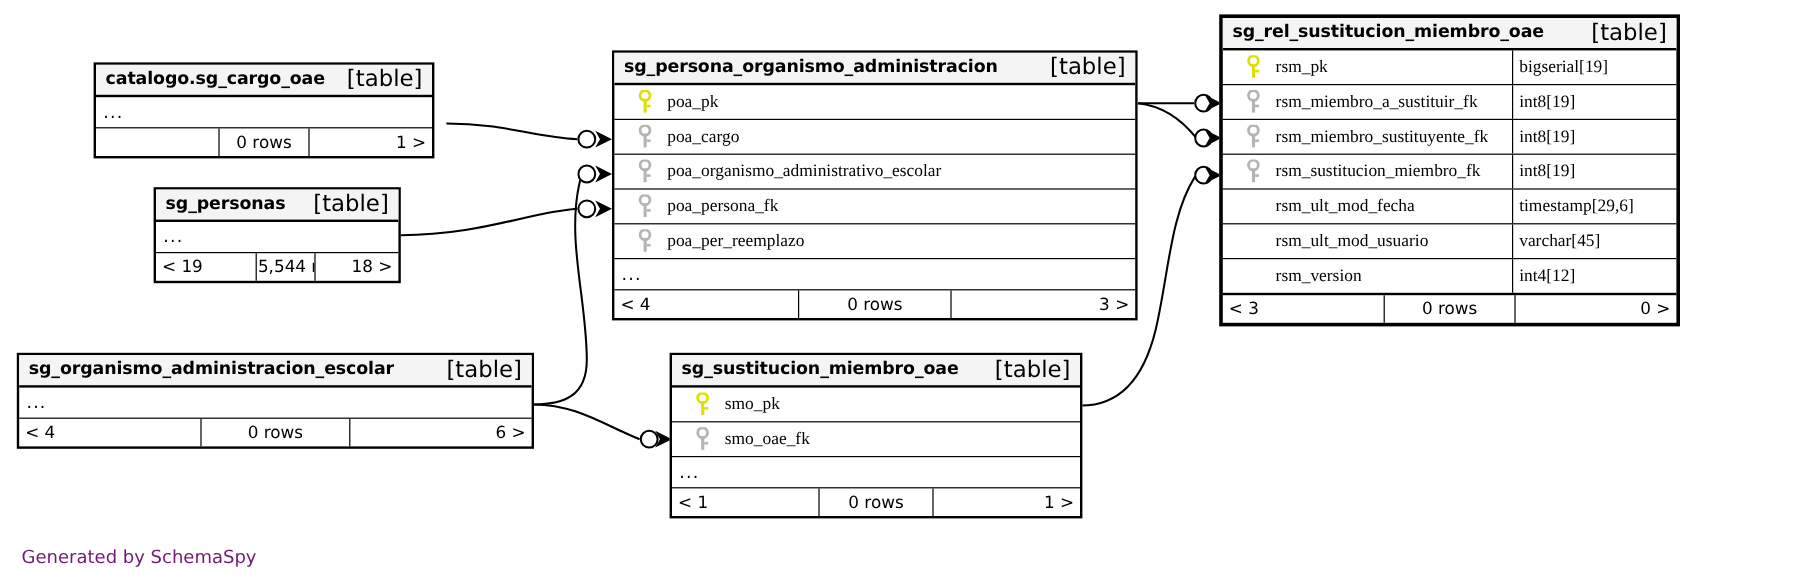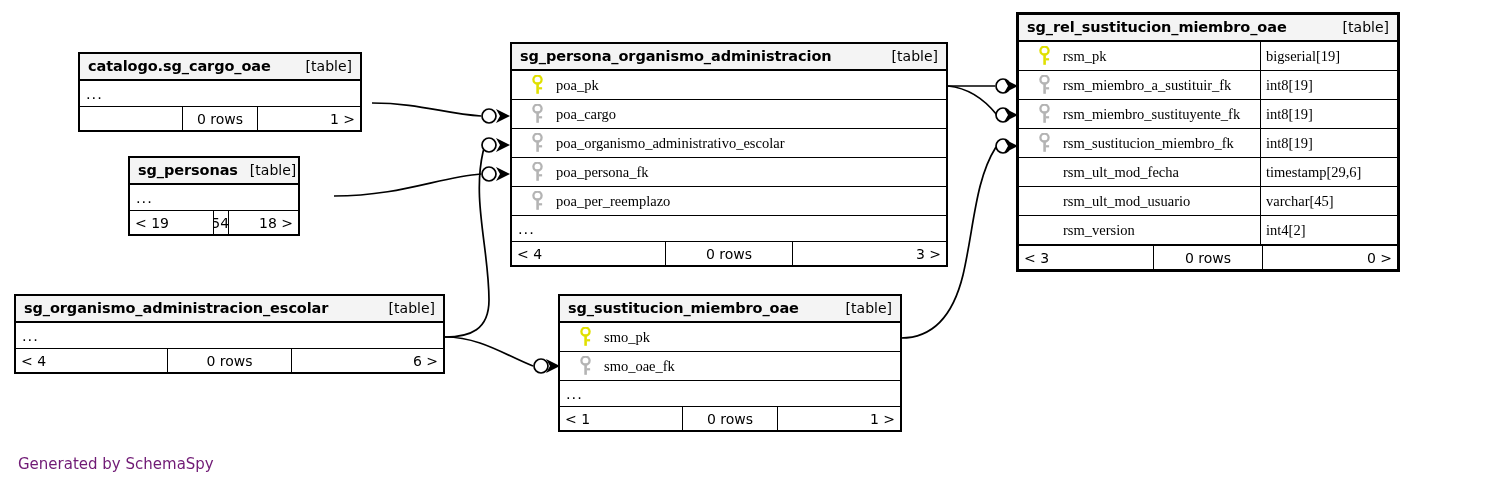--- a/index.html
+++ b/index.html
@@ -25,21 +25,21 @@
 
   .thead{
     display:flex;align-items:center;justify-content:space-between;
     background:#f4f4f4;
     border-bottom:2px solid #000;
     padding:3px 8px 4px 8px;
     box-sizing:border-box;
     height:27px;
   }
   .tname{font-weight:bold;font-size:14.5px;letter-spacing:-0.1px;white-space:nowrap;}
-  .ttype{font-size:14px;white-space:nowrap;padding-left:12px;}
+  .ttype{font-size:19px;white-space:nowrap;padding-left:12px;}
 
   .row{
     display:flex;align-items:center;
     border-bottom:1.6px solid #000;
     box-sizing:border-box;
     height:29px;
     position:relative;
     font-family:Liberation Serif, serif;
   }
   .row:last-of-type{border-bottom:none;}
@@ -150,21 +150,21 @@
       <span class="ttype">[table]</span>
     </div>
     <div class="ellip noborder">...</div>
     <div class="tfoot f3">
       <div class="fl"></div>
       <div class="fc">0 rows</div>
       <div class="fr">1 &gt;</div>
     </div>
   </div>
 
-  <div class="tbl" style="left:128px;top:156px;width:172px;">
+  <div class="tbl" style="left:128px;top:156px;width:206px;">
     <div class="thead">
       <span class="tname">sg_personas</span>
       <span class="ttype">[table]</span>
     </div>
     <div class="ellip noborder">...</div>
     <div class="tfoot fauto">
       <div class="fl">&lt; 19</div>
       <div class="fc">6,685,544 rows</div>
       <div class="fr">18 &gt;</div>
     </div>
@@ -378,21 +378,21 @@
         <span class="lbl">rsm_ult_mod_usuario</span>
       </div>
       <div class="ctype" style="width:137px;">varchar[45]</div>
     </div>
 
     <div class="row">
       <div class="cname">
         <span class="keyslot"></span>
         <span class="lbl">rsm_version</span>
       </div>
-      <div class="ctype" style="width:137px;">int4[2]</div>
+      <div class="ctype" style="width:137px;">int4[12]</div>
     </div>
 
     <div class="tfoot f3">
       <div class="fl">&lt; 3</div>
       <div class="fc">0 rows</div>
       <div class="fr">0 &gt;</div>
     </div>
   </div>
 
   <div class="credit">Generated by SchemaSpy</div>

